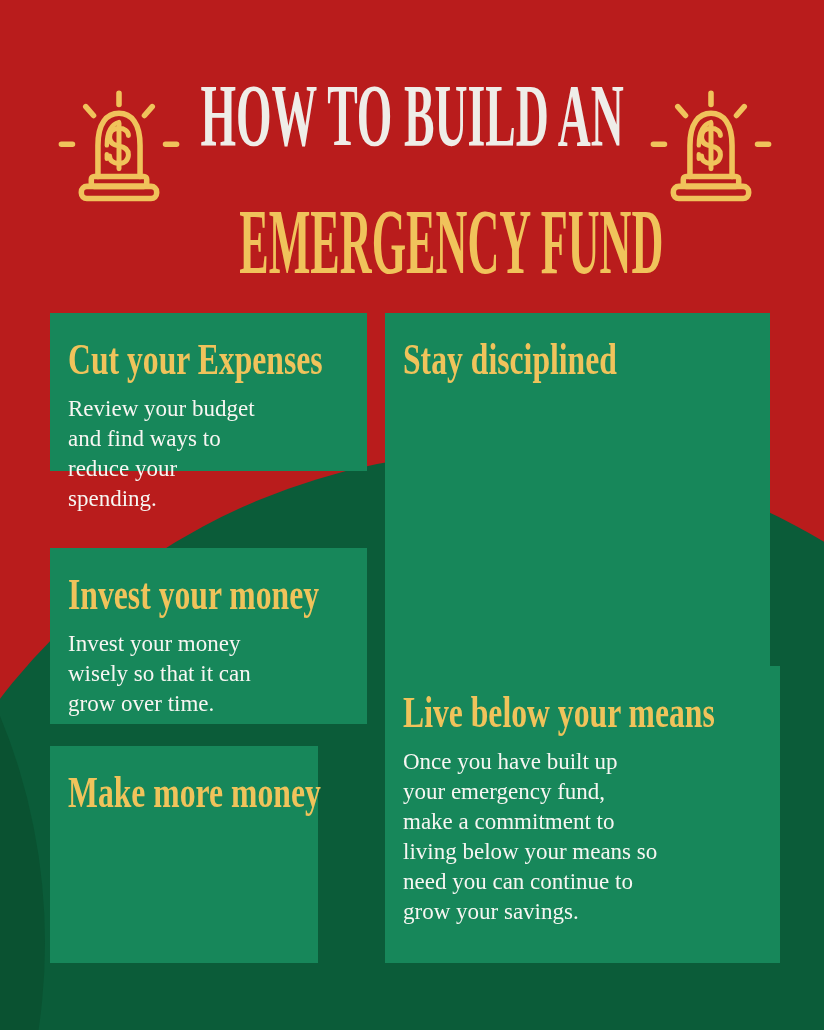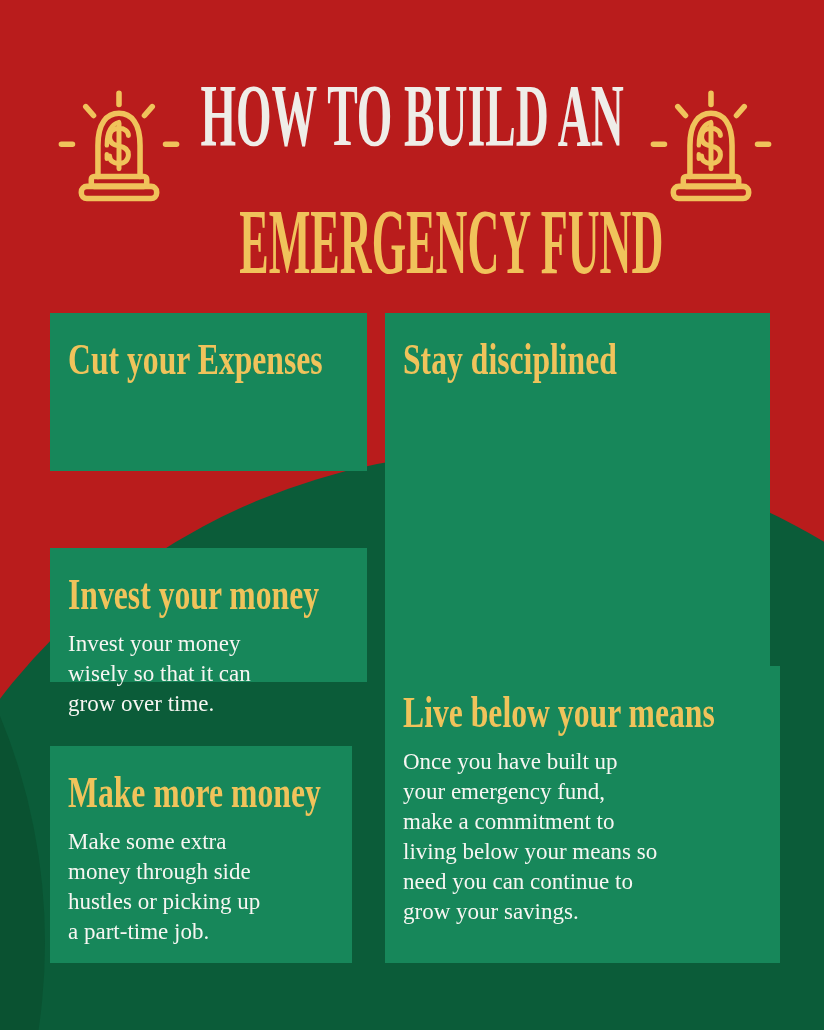--- a/index.html
+++ b/index.html
@@ -50,22 +50,22 @@
     color:#F0C35B; font-weight:bold; white-space:nowrap;
   }
   .card h2 span { display:inline-block; transform:scaleX(0.72); transform-origin:left center; }
   .card p {
     margin:10px 0 0 0;
     font-size:23px; line-height:30px;
     color:#F7F6F2;
     white-space:pre-line;
   }
   #card-l1 { left:50px;  top:313px; width:317px; height:158px; }
-  #card-l2 { left:50px;  top:548px; width:317px; height:134px; }
-  #card-l3 { left:50px;  top:746px; width:302px; height:217px; }
+  #card-l2 { left:50px;  top:548px; width:317px; height:176px; }
+  #card-l3 { left:50px;  top:746px; width:268px; height:217px; }
   #card-r1 { left:385px; top:313px; width:385px; height:381px; }
   #card-r2 { left:385px; top:666px; width:395px; height:297px; }
 </style>
 </head>
 <body>
 
 <div class="poster">
 
   <div class="bg-main-circle"></div>
   <div class="bg-left-circle"></div>
@@ -90,35 +90,35 @@
 
   <div class="title-line title-1">
     <span>HOW TO BUILD AN</span>
   </div>
   <div class="title-line title-2">
     <span>EMERGENCY FUND</span>
   </div>
 
   <div class="card" id="card-l1">
     <h2><span>Cut your Expenses</span></h2>
+    <p>Review your budget
+and find ways to
+reduce your
+spending.</p>
   </div>
 
   <div class="card" id="card-l2">
     <h2><span>Invest your money</span></h2>
     <p>Invest your money
 wisely so that it can
 grow over time.</p>
   </div>
 
   <div class="card" id="card-l3">
     <h2><span>Make more money</span></h2>
-    <p>Make some extra
-money through side
-hustles or picking up
-a part-time job.</p>
   </div>
 
   <div class="card" id="card-r1">
     <h2><span>Stay disciplined</span></h2>
   </div>
 
   <div class="card" id="card-r2">
     <h2><span>Live below your means</span></h2>
     <p>Once you have built up
 your emergency fund,

